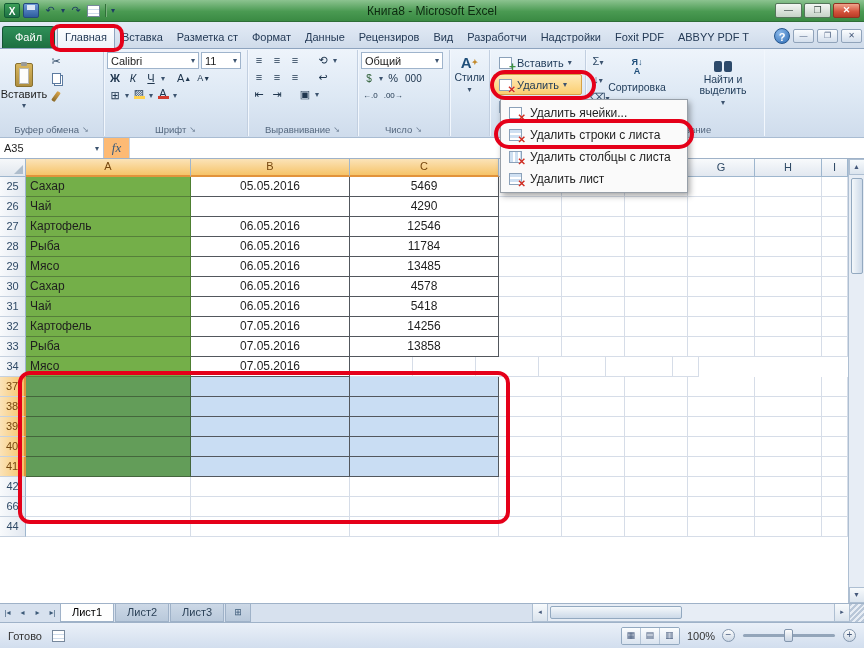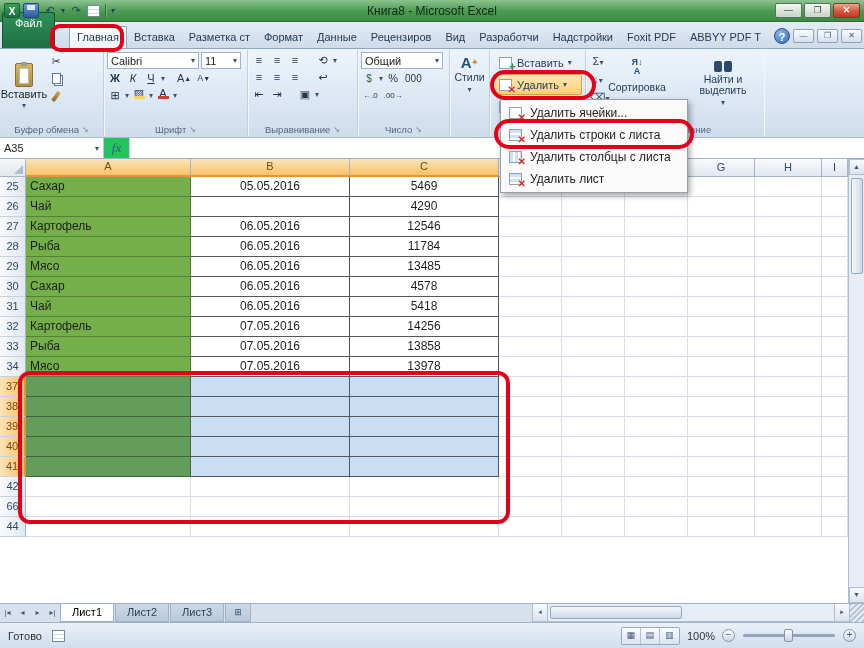--- a/index.html
+++ b/index.html
@@ -16,21 +16,21 @@
   .qcaret{font-size:8px;color:#1d3c63}
   .qsep{width:1px;height:13px;background:#2f7038;box-shadow:1px 0 0 #7ab07e;margin:0 2px}
   .title-text{position:absolute;left:0;right:0;text-align:center;font-size:12px;color:#0d2a10}
   .winbtns{margin-left:auto;display:flex;gap:2px;z-index:2}
   .wbtn{width:27px;height:15px;border:1px solid #55755a;border-radius:2px;background:linear-gradient(#f4f7f4,#c6d3c7);font-size:9px;line-height:12px;text-align:center;color:#30403a}
   .wbtn.close{background:linear-gradient(#f0a58d,#d4523b 60%,#b93c27);color:#fff;border-color:#8e3322;font-weight:bold}
 
   
   .tabrow{height:27px;background:linear-gradient(#e3ebf6,#cfdbea);display:flex;align-items:flex-end;padding:0 2px;border-bottom:1px solid #8ea4bf;position:relative}
   .tab{padding:4px 7px 5px;font-size:11px;color:#243a56;white-space:nowrap}
-  .tab.file{background:linear-gradient(#2f9058,#1d6f41);color:#fff;border-radius:3px 3px 0 0;padding:4px 12px 19px;margin-right:14px;border:1px solid #145233;border-bottom:none}
+  .tab.file{background:linear-gradient(#2f9058,#1d6f41);color:#fff;border-radius:3px 3px 0 0;padding:4px 12px 5px;margin-right:2px;border:1px solid #145233;border-bottom:none}
   .tab.active{background:linear-gradient(#fdfeff,#edf3fa);border:1px solid #8ea4bf;border-bottom:none;border-radius:2px 2px 0 0;color:#1d3least}
   .tabrow-right{margin-left:auto;display:flex;align-items:center;gap:3px;padding-bottom:4px}
   .help{width:16px;height:16px;border-radius:50%;background:radial-gradient(circle at 35% 30%,#8ab8ea,#2f6db5);color:#fff;font-size:11px;text-align:center;line-height:16px;font-weight:bold;border:1px solid #24568e}
   .swbtn{width:21px;height:14px;border:1px solid #90a3ba;border-radius:2px;background:linear-gradient(#fbfdfe,#d4dfec);font-size:8px;line-height:11px;text-align:center;color:#44587a}
 
   
   .ribbon{height:89px;background:linear-gradient(180deg,#eef4fb,#dde8f4 55%,#cfdcec);border-bottom:1px solid #a9bcd2;display:flex;padding:1px 0;position:relative}
   .rgroup{display:flex;flex-direction:column;border-right:1px solid #c2cfe0;box-shadow:1px 0 0 #f2f7fd;position:relative;flex:0 0 auto}
   .rg-body{flex:1;display:flex;padding:2px 3px;gap:2px}
   .rg-label{height:13px;font-size:9.5px;color:#54677e;text-align:center;line-height:12px;white-space:nowrap;display:flex;align-items:center;justify-content:center;gap:3px}
@@ -72,21 +72,21 @@
   .binoc{width:20px;height:12px;position:relative;margin-top:6px}
   .binoc::before,.binoc::after{content:"";position:absolute;top:0;width:8px;height:11px;background:linear-gradient(#41628a,#22媒3a55);background:#2d4a6b;border-radius:2px}
   .binoc::before{left:1px}.binoc::after{right:1px}
   .styles-ico{font-size:15px;font-weight:bold;color:#1f4e79;line-height:16px}
   .styles-ico em{font-style:normal;color:#c38b2e;font-size:8px;vertical-align:top}
 
   
   .formulabar{height:21px;background:#eef3f9;border-bottom:1px solid #9fb2c8;display:flex;align-items:stretch}
   .namebox{width:104px;background:#fff;border-right:1px solid #b7c6d8;display:flex;align-items:center;padding:0 4px;font-size:11px;gap:4px}
   .namebox .val{flex:1}
-  .fxbtn{width:26px;display:flex;align-items:center;justify-content:center;font-family:"Liberation Serif",serif;font-style:italic;font-size:13px;color:#3a5a7a;border-right:1px solid #c8d4e2;background:#22c55e}
+  .fxbtn{width:26px;display:flex;align-items:center;justify-content:center;font-family:"Liberation Serif",serif;font-style:italic;font-size:13px;color:#3a5a7a;border-right:1px solid #c8d4e2;background:#fdba74}
   .fxarea{flex:1;background:#fff}
 
   
   .grid{position:absolute;top:159px;left:0;width:848px;height:444px;background:#fff;overflow:hidden}
   .colhdr-row{display:flex;height:18px}
   .corner{width:26px;height:18px;background:linear-gradient(#f6f8fa,#e1e7ee);border-right:1px solid #9eb6ce;border-bottom:1px solid #9eb6ce;position:relative}
   .corner::after{content:"";position:absolute;right:2px;bottom:2px;border-left:9px solid transparent;border-bottom:9px solid #aebdcc}
   .col-hdr{height:18px;border-right:1px solid #9eb6ce;border-bottom:1px solid #9eb6ce;background:linear-gradient(#f8fafc,#e2e8f0);font-size:11px;color:#2f4a66;text-align:center;line-height:17px}
   .col-hdr.sel{background:linear-gradient(#fbe3b8,#f6c469);border-bottom:2px solid #e2933b;line-height:15px;color:#77480f}
   .grid-row{display:flex;height:20px}
@@ -509,21 +509,20 @@
           <div class="cell c4" style="width: 63px;"></div>
           <div class="cell c5" style="width: 63px;"></div>
           <div class="cell c6" style="width: 67px;"></div>
           <div class="cell c7" style="width: 67px;"></div>
           <div class="cell c8" style="width: 26px;"></div>
         </div>
         <div class="grid-row">
           <div class="row-hdr">34</div>
           <div class="cell c0 green tbl" style="width: 165px;">Мясо</div>
           <div class="cell c1 tbl" style="width: 159px;">07.05.2016</div>
-          <div class="cell c2 tbl" style="width: 149px;">13978</div>
           <div class="cell c3" style="width: 63px;"></div>
           <div class="cell c4" style="width: 63px;"></div>
           <div class="cell c5" style="width: 63px;"></div>
           <div class="cell c6" style="width: 67px;"></div>
           <div class="cell c7" style="width: 67px;"></div>
           <div class="cell c8" style="width: 26px;"></div>
         </div>
         <div class="grid-row">
           <div class="row-hdr sel">37</div>
           <div class="cell c0 greenSel tbl" style="width: 165px;"></div>

